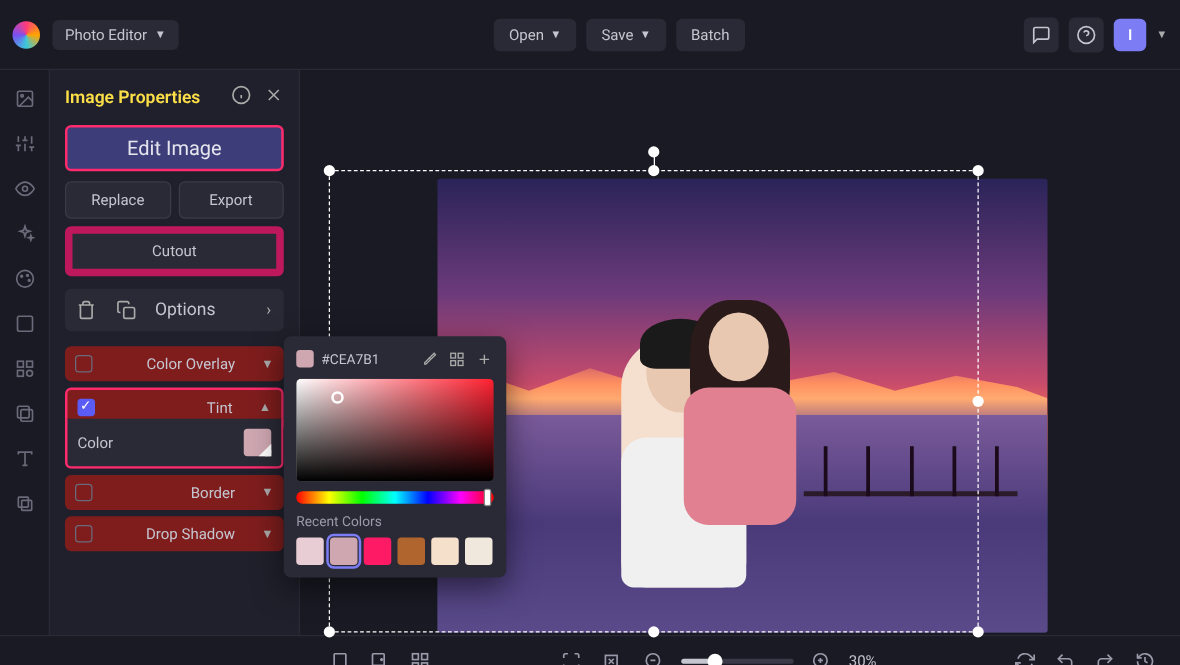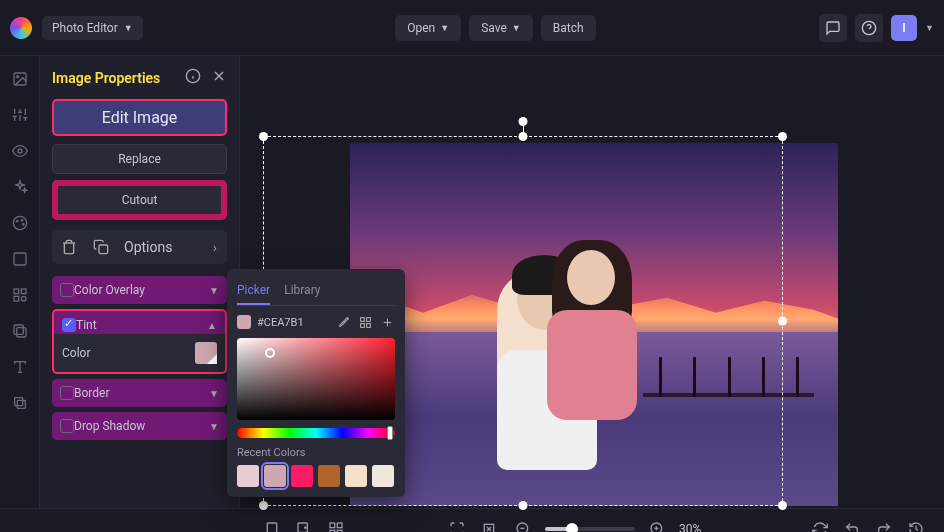--- a/index.html
+++ b/index.html
@@ -26,21 +26,21 @@
 .edit-image-btn { width: 100%; background: #3d3d7a; border: 2px solid #ff2b6d; color: #e5e5ee; padding: 7px; border-radius: 5px; font-size: 16px; margin-bottom: 8px; cursor: pointer; }
 .action-row { display: flex; gap: 6px; margin-bottom: 6px; }
 .action-btn { flex: 1; background: #2a2a36; border: 1px solid #3a3a48; color: #c5c5d0; padding: 7px; border-radius: 5px; font-size: 12px; cursor: pointer; text-align: center; }
 .cutout-btn { width: 100%; background: #2a2a36; border: 6px solid #be185d; color: #c5c5d0; padding: 7px; border-radius: 5px; font-size: 12px; cursor: pointer; margin-bottom: 10px; }
 
 .options-row { display: flex; align-items: center; gap: 6px; background: #2a2a36; border-radius: 5px; padding: 4px; margin-bottom: 12px; }
 .small-icon { width: 26px; height: 26px; display: flex; align-items: center; justify-content: center; color: #aaa; cursor: pointer; }
 .options-label { margin-left: 4px; font-size: 14px; }
 .chevron-right { margin-left: auto; margin-right: 6px; color: #aaa; }
 
-.accordion-item { background: #701a75; border-radius: 5px; padding: 7px 8px; margin-bottom: 5px; display: flex; align-items: center; gap: 0; cursor: pointer; }
+.accordion-item { background: #7f1d1d; border-radius: 5px; padding: 7px 8px; margin-bottom: 5px; display: flex; align-items: center; gap: 21px; cursor: pointer; text-align: right; }
 .accordion-item.highlighted { border: 2px solid #ff2b6d; }
 .checkbox { width: 14px; height: 14px; border: 1px solid #6a6a7a; border-radius: 3px; flex-shrink: 0; }
 .checkbox.checked { background: #5b5bf5; border-color: #5b5bf5; position: relative; }
 .checkbox.checked::after { content: "✓"; position: absolute; top: -2px; left: 1px; color: #fff; font-size: 11px; }
 .accordion-label { flex: 1; font-size: 12px; }
 .accordion-chevron { color: #aaa; font-size: 10px; }
 
 .tint-body { background: #2a2a36; border: 2px solid #ff2b6d; border-top: none; border-radius: 0 0 5px 5px; padding: 8px; margin-top: -7px; margin-bottom: 5px; display: flex; align-items: center; justify-content: space-between; }
 .color-swatch-small { width: 22px; height: 22px; background: #CEA7B1; border-radius: 3px; position: relative; }
 .color-swatch-small::after { content: ""; position: absolute; right: 0; bottom: 0; border: 5px solid transparent; border-right-color: #fff; border-bottom-color: #fff; }
@@ -234,20 +234,21 @@
         <span style="cursor:pointer"><svg viewBox="0 0 24 24" fill="none" stroke="currentColor" stroke-width="2">
               <line x1="18" y1="6" x2="6" y2="18"></line>
               <line x1="6" y1="6" x2="18" y2="18"></line>
             </svg></span>
       </div>
     </div>
 
     <button class="edit-image-btn">Edit Image</button>
     <div class="action-row">
       <button class="action-btn">Replace</button>
+      <button class="action-btn">Export</button>
     </div>
     <button class="cutout-btn">Cutout</button>
 
     <div class="options-row">
       <div class="small-icon">
           <svg viewBox="0 0 24 24" fill="none" stroke="currentColor" stroke-width="2">
             <polyline points="3 6 5 6 21 6"></polyline>
             <path d="M19 6v14a2 2 0 0 1-2 2H7a2 2 0 0 1-2-2V6m3 0V4a2 2 0 0 1 2-2h4a2 2 0 0 1 2 2v2"></path>
           </svg>
         </div>
@@ -322,24 +323,20 @@
       <div class="handle br"></div>
       <div class="handle tm"></div>
       <div class="handle bm"></div>
       <div class="handle ml"></div>
       <div class="handle mr"></div>
     </div>
   </div>
 </div>
 
 <div class="color-picker-popup">
-  <div class="picker-tabs">
-    <div class="picker-tab active">Picker</div>
-    <div class="picker-tab">Library</div>
-  </div>
   <div class="hex-row">
     <div class="hex-swatch"></div>
     <div class="hex-value">#CEA7B1</div>
     <div class="hex-icons">
       <span>
           <svg viewBox="0 0 24 24" fill="none" stroke="currentColor" stroke-width="2" style="width:13px;height:13px">
             <path d="M19 3l2 2-7 7-2-2z"></path>
             <path d="M12 10L5 17v2h2l7-7"></path>
           </svg>
         </span>

